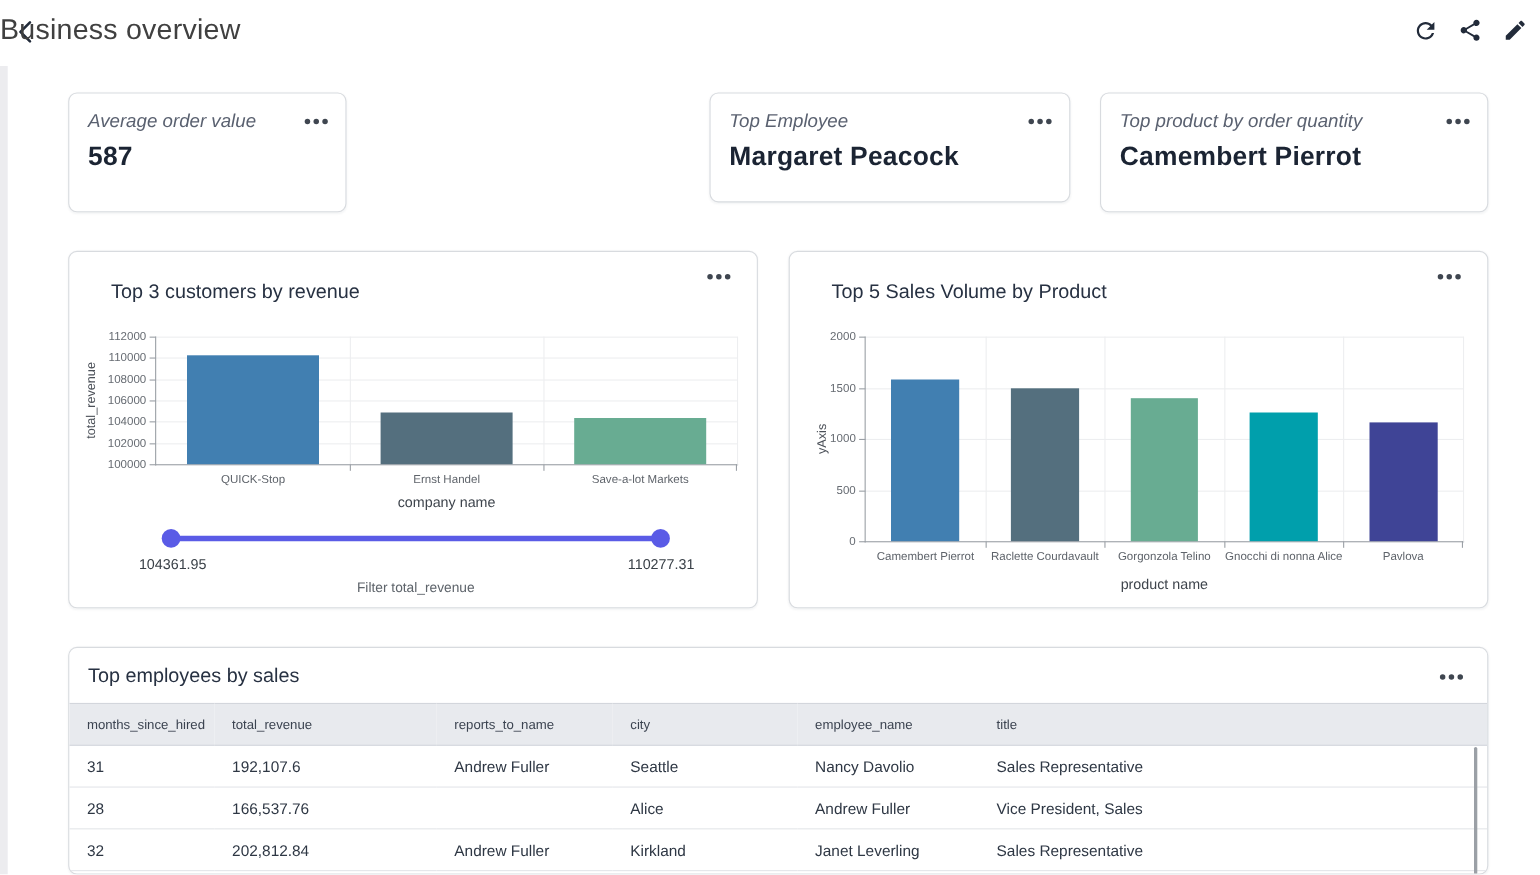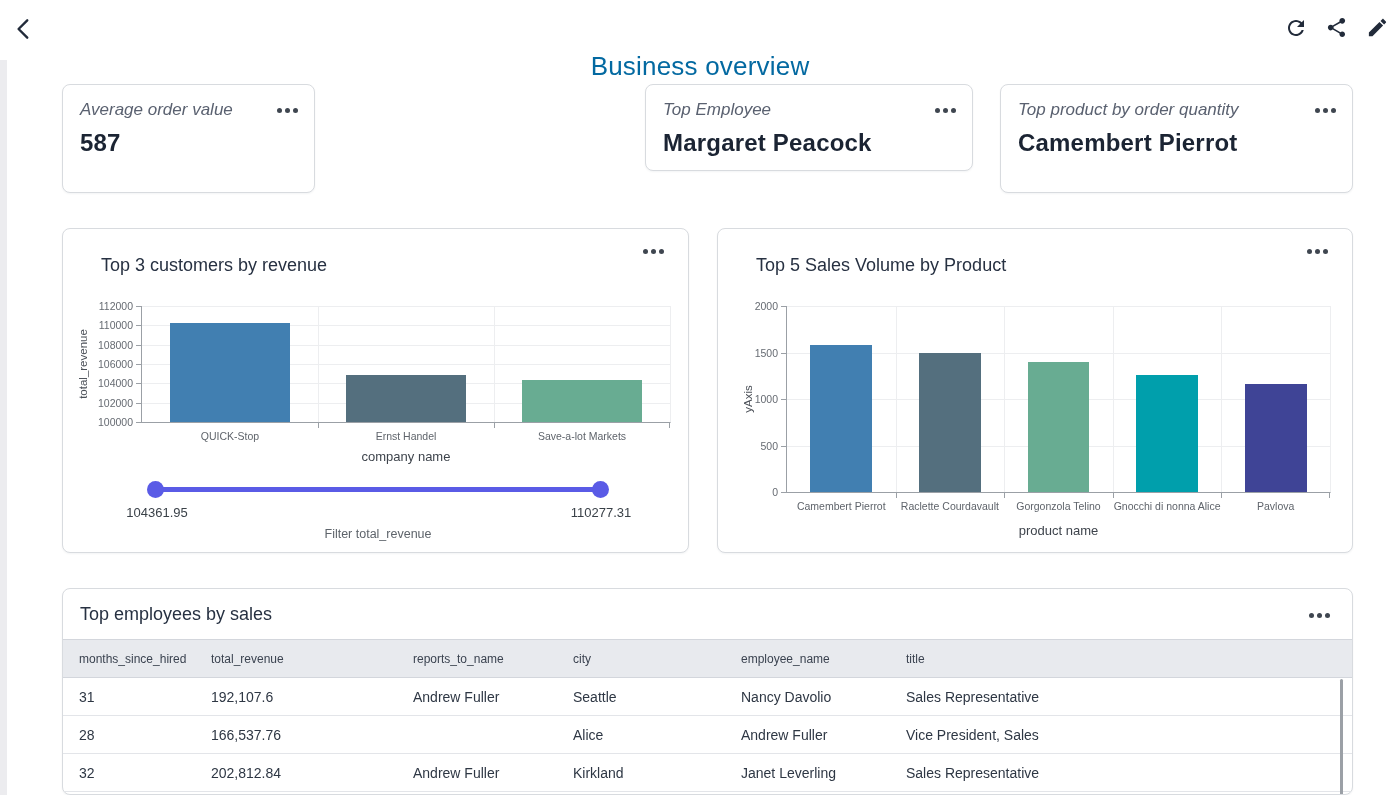--- a/index.html
+++ b/index.html
@@ -4,22 +4,22 @@
 <style>
   * { margin:0; padding:0; box-sizing:border-box; }
   html,body { width:1400px; height:795px; overflow:hidden; background:#ffffff;
               font-family:"Liberation Sans","DejaVu Sans",sans-serif; color:#1F2A3C; }
   #app { position:relative; width:1400px; height:795px; }
 
   
   .topbar { position:absolute; left:0; top:0; width:1400px; height:60px; background:#fff; }
   .back-btn { position:absolute; left:8px; top:13px; width:32px; height:32px; cursor:pointer;
               display:flex; align-items:center; justify-content:center; color:#222B3A; }
-  .page-title { position:absolute; left:0; right:0; top:11px; text-align:center;
-                font-size:26px; font-weight:400; color:#0369a1; letter-spacing:.2px;margin-top:40px; }
+  .page-title { position:absolute; left:0; right:0; top:11px; 
+                font-size:26px; font-weight:400; color:#404040; letter-spacing:.2px; }
   .topbar-actions { position:absolute; right:10px; top:16px; display:flex; gap:17px; color:#222B3A; }
   .topbar-actions .icon-btn { width:24px; height:24px; cursor:pointer; }
 
   .left-strip { position:absolute; left:0; top:60px; width:7px; height:735px; background:#ECECEF; }
 
   
   .card { position:absolute; background:#fff; border:1px solid #D8DBDF; border-radius:8px;
           box-shadow:0 1px 2px rgba(20,30,50,.05); }
   .dots { position:absolute; width:5px; height:5px; border-radius:50%; background:#3F4650; cursor:pointer; }
   .dots::before,.dots::after { content:''; position:absolute; top:0; width:5px; height:5px;
@@ -110,21 +110,21 @@
     </div>
   </div>
 
   <div class="left-strip"></div>
 
   <div class="card" style="left:62px;top:84px;width:253px;height:109px;">
     <div class="kpi-label">Average order value</div>
     <div class="kpi-value">587</div>
     <div class="dots kpi-dots"></div>
   </div>
-  <div class="card" style="left:645px;top:84px;width:328px;height:87px;">
+  <div class="card" style="left:645px;top:84px;width:328px;height:100px;">
     <div class="kpi-label">Top Employee</div>
     <div class="kpi-value">Margaret Peacock</div>
     <div class="dots kpi-dots"></div>
   </div>
   <div class="card" style="left:1000px;top:84px;width:353px;height:109px;">
     <div class="kpi-label">Top product by order quantity</div>
     <div class="kpi-value">Camembert Pierrot</div>
     <div class="dots kpi-dots"></div>
   </div>
 

